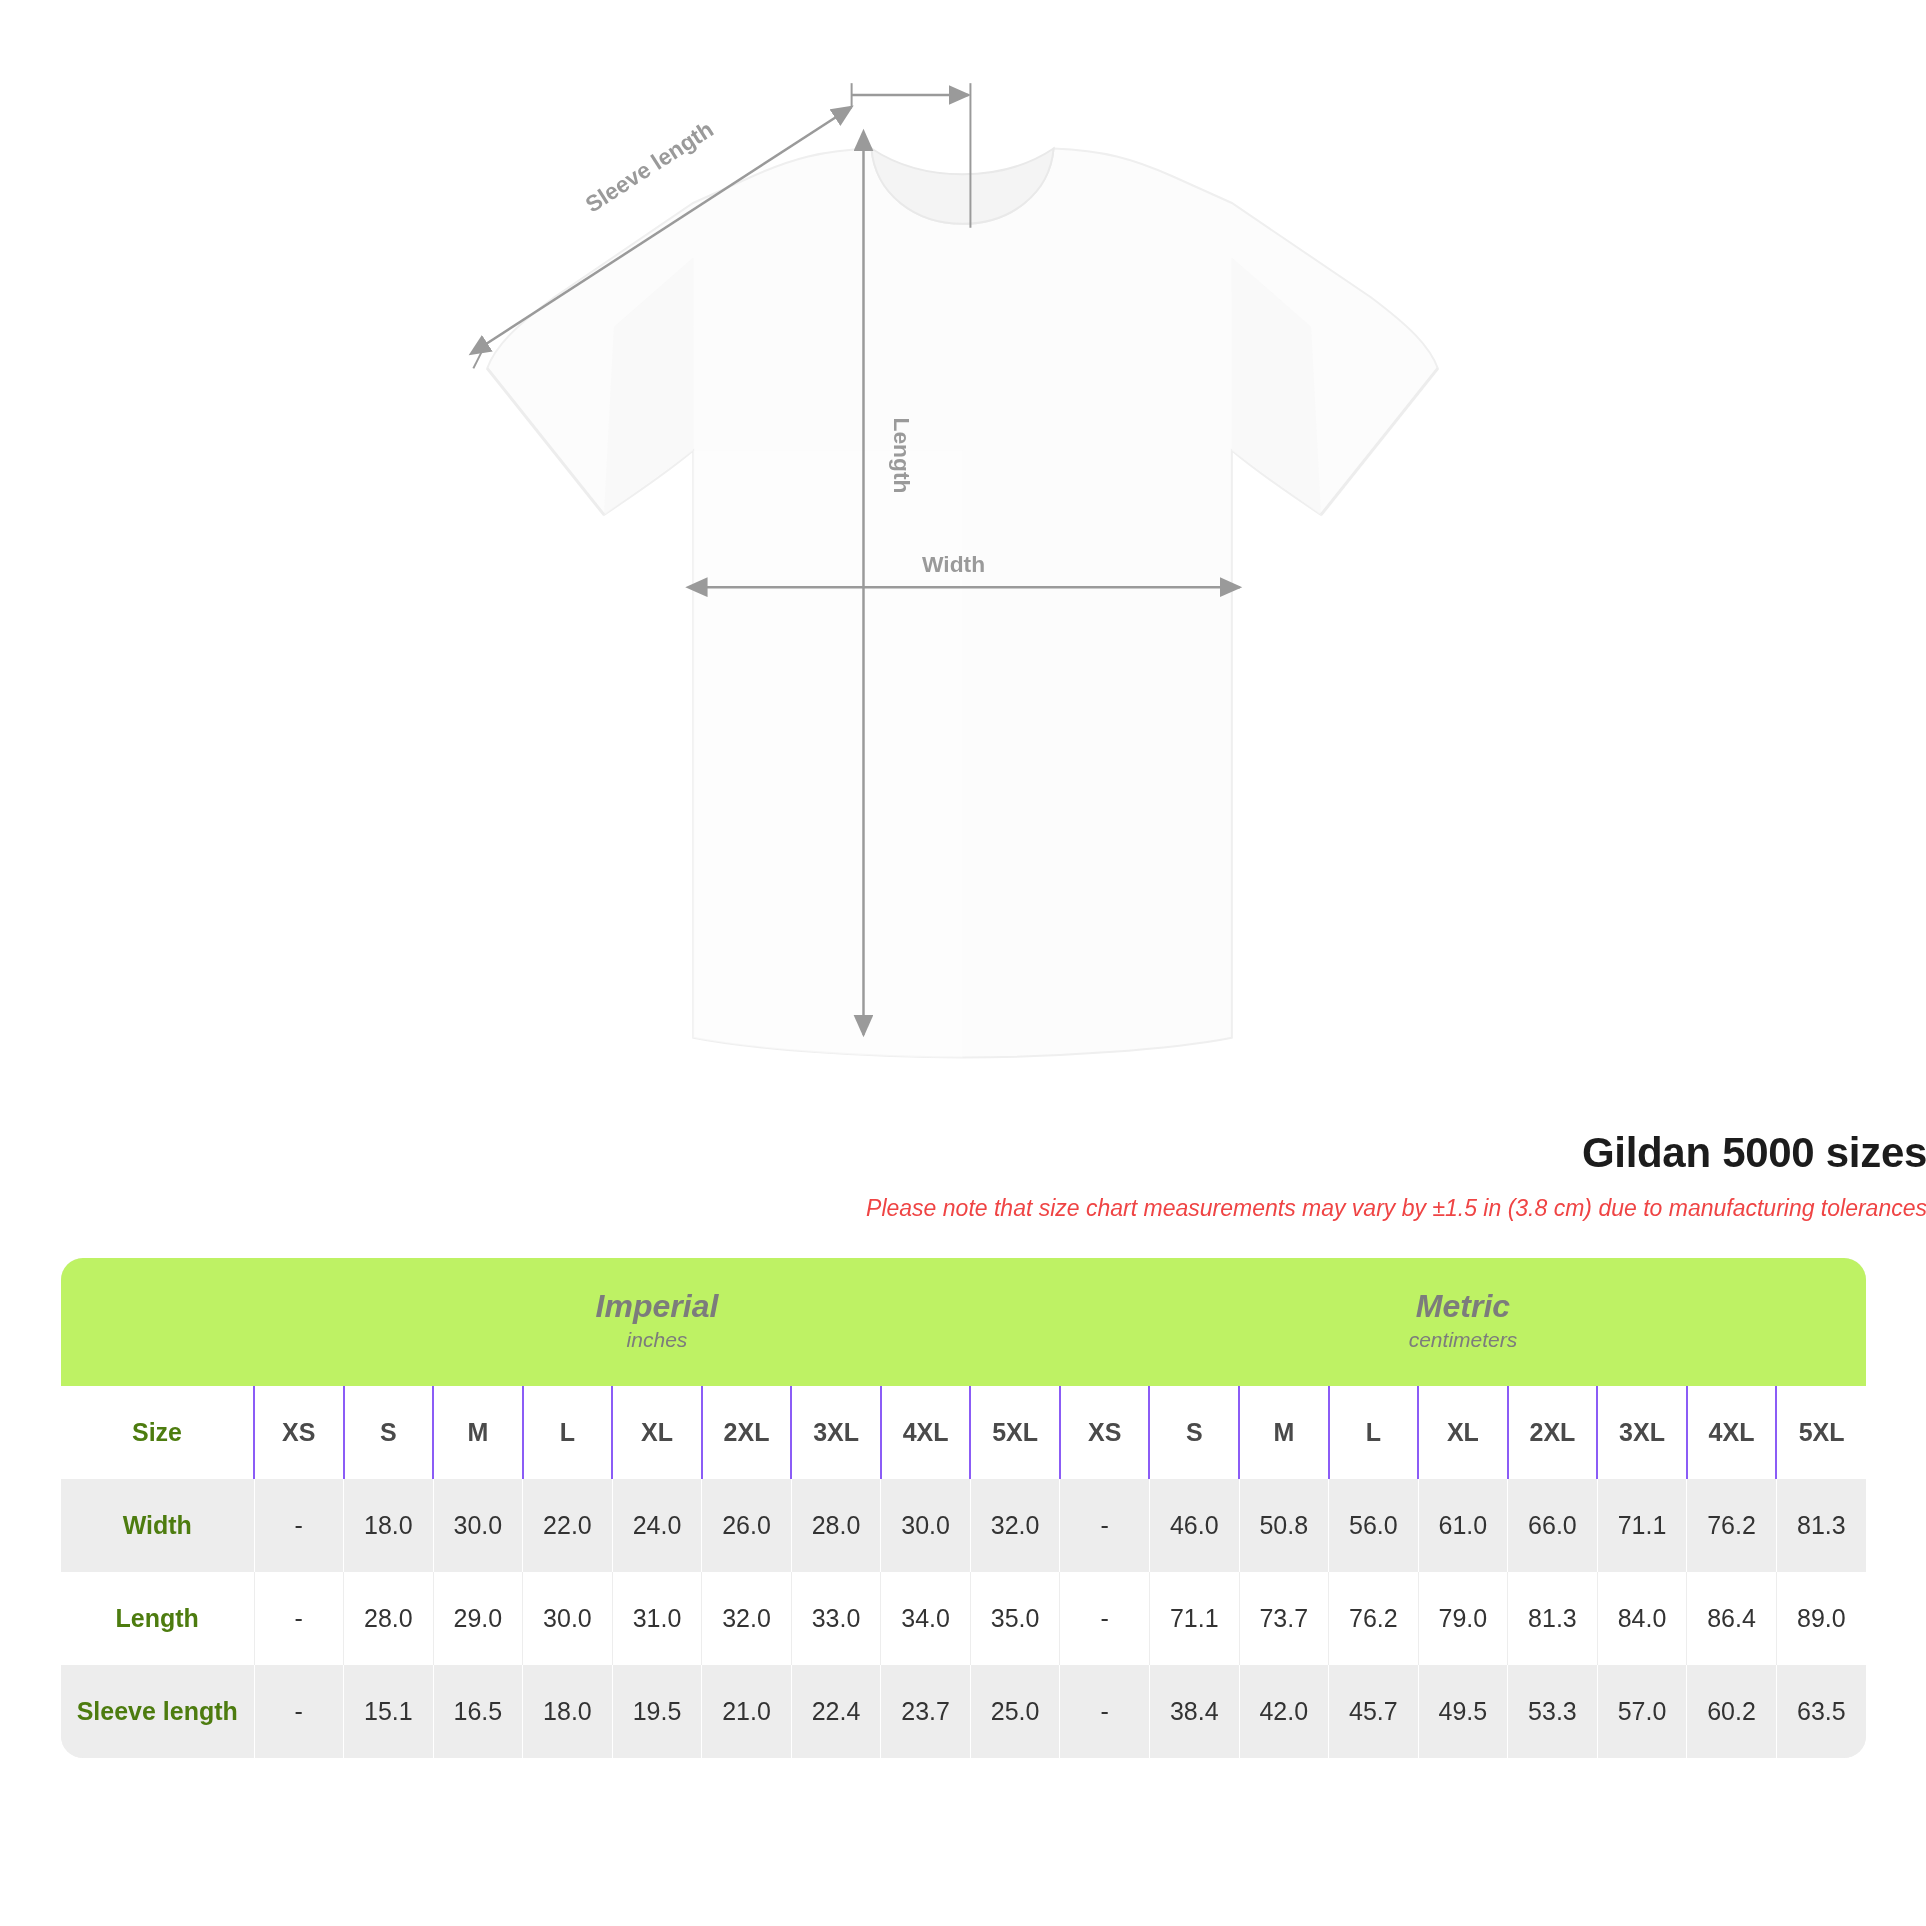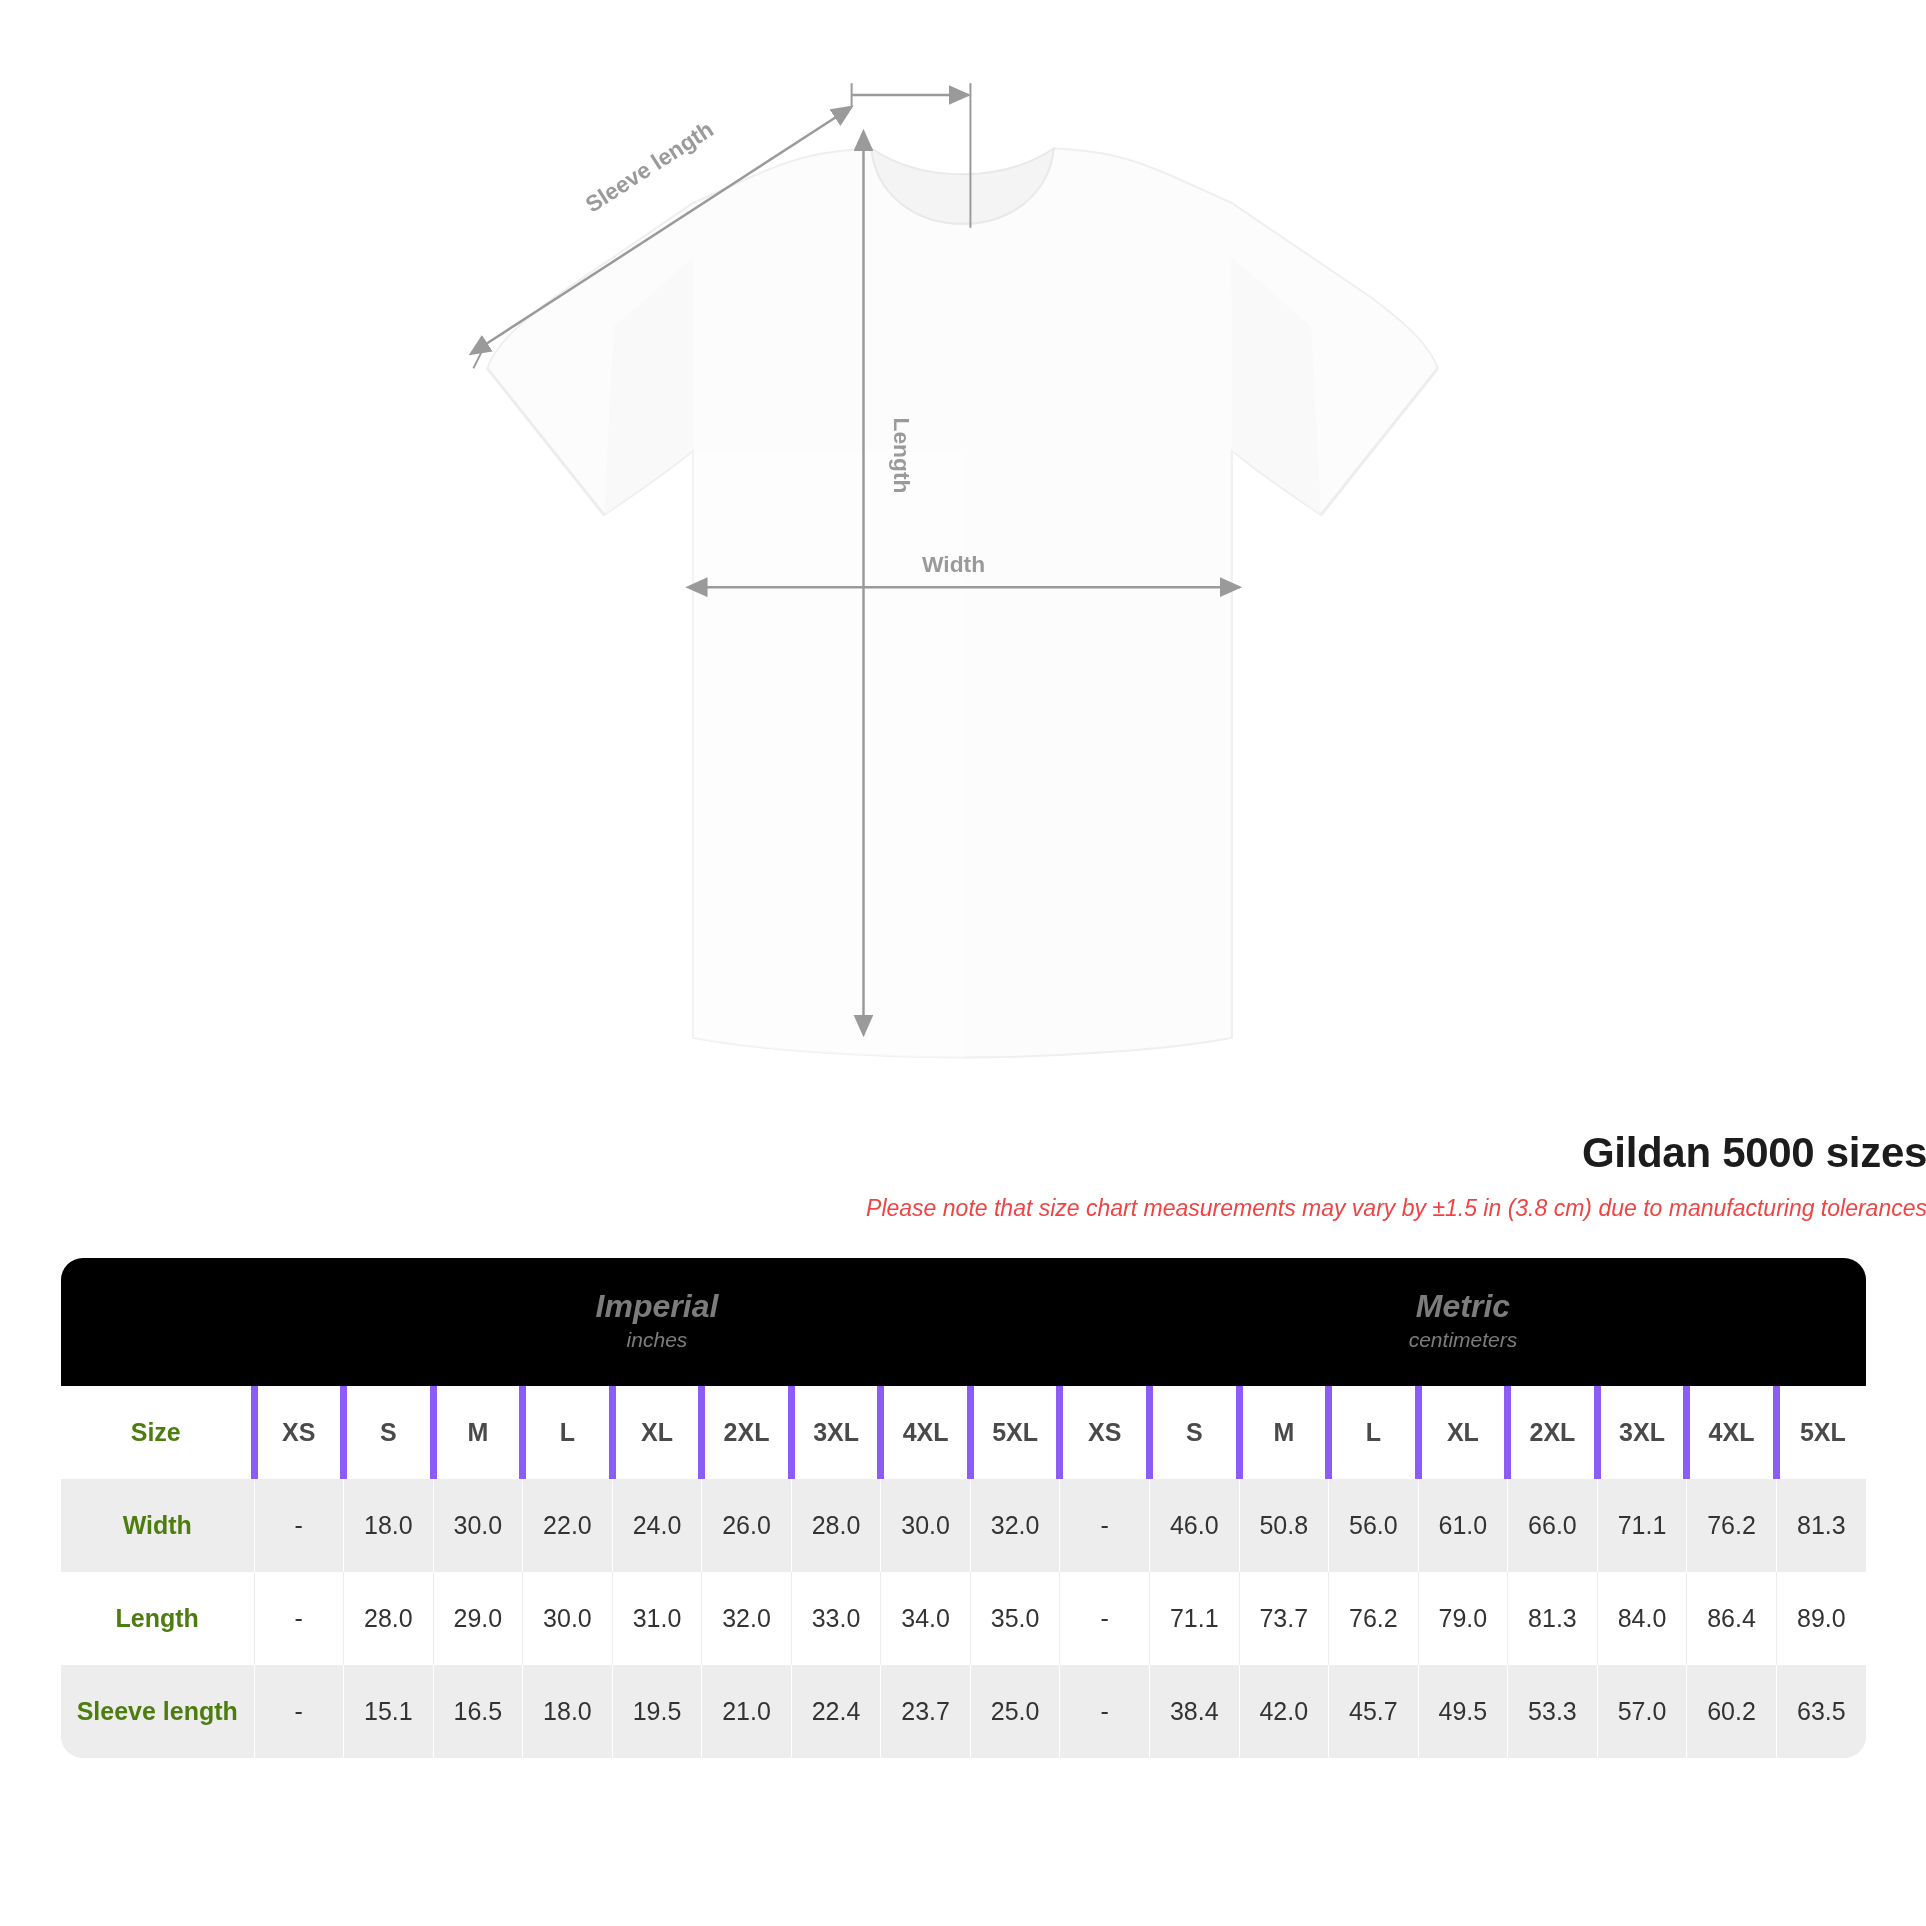--- a/index.html
+++ b/index.html
@@ -67,21 +67,21 @@
     width: 100%;
     border-collapse: collapse;
     table-layout: fixed;
   }
   table.size-table td, table.size-table th {
     text-align: center;
     vertical-align: middle;
   }
   .unit-head td {
     padding: 30px 0 34px 0;
-    background: #000000;
+    background: #bef264;
   }
   .unit-name {
     font-size: 32px;
     font-weight: bold;
     font-style: italic;
     color: #7c7c7c;
   }
   .unit-sub {
     margin-top: 3px;
     font-size: 21px;
@@ -114,21 +114,21 @@
     color: #4d7c0f;
     width: 193px;
   }
   td.cell {
     border-left: 1px solid #ffffff;
   }
   .data-row.plain td.cell {
     border-left: 1px solid #ededed;
   }
   .hdr-row td.cell {
-    border-left: 7px solid #8b5cf6;
+    border-left: 2px solid #8b5cf6;
   }
 </style>
 </head>
 <body>
 
 <div class="page">
 
   <div class="shirt-area">
     <svg class="shirt-svg" width="1927" height="1109" viewBox="0 0 1946 1120">
       <defs>

